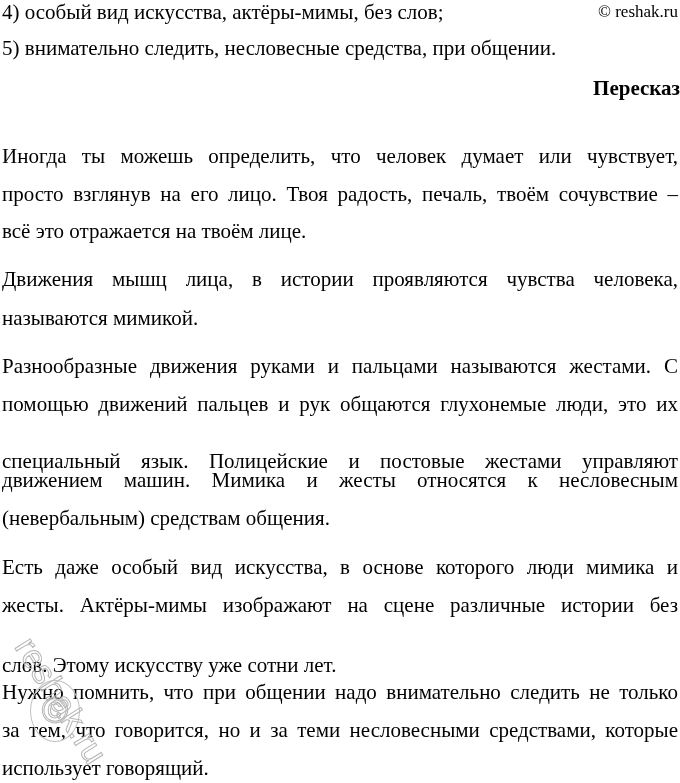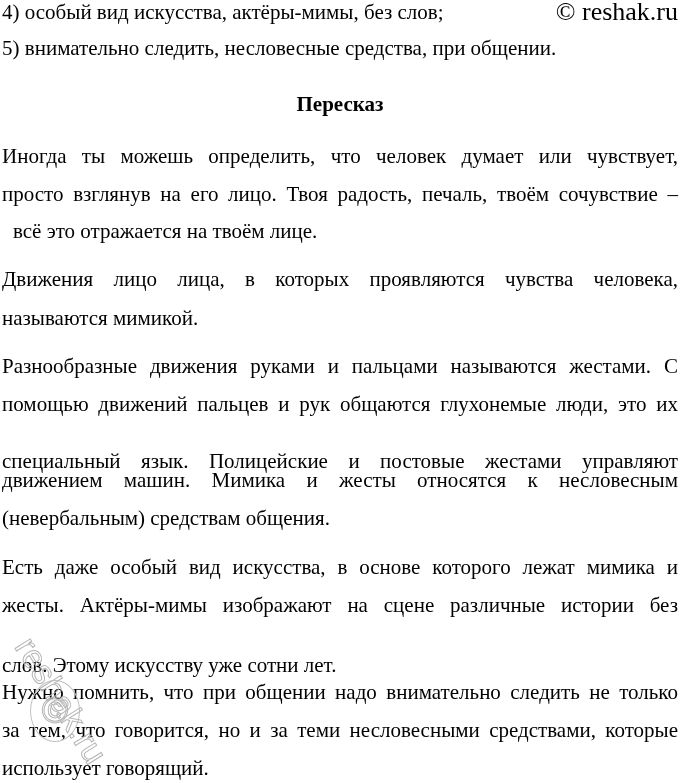--- a/index.html
+++ b/index.html
@@ -29,21 +29,21 @@
       line-height: 24px;
       text-align: justify;
       text-align-last: justify;
       white-space: nowrap;
     }
     .copyright {
       position: absolute;
       right: 2px;
       top: 0;
       line-height: 24px;
-      font-size: 26px;
+      font-size: 17px;
     }
     .title {
       position: absolute;
       left: 0;
       width: 680px;
       text-align: center;
       font-weight: bold;
       line-height: 24px;
     }
     .wm {
@@ -76,43 +76,43 @@
       font-size: 36px;
     }
   </style>
 </head>
 <body>
 
 <div class="line" style="top:0px;">4) особый вид искусства, актёры-мимы, без слов;</div>
 <div class="copyright">© reshak.ru</div>
 <div class="line" style="top:36px;">5) внимательно следить, несловесные средства, при общении.</div>
 
-<div class="title" style="top:92px;">Пересказ</div>
+<div class="title" style="top:76px;text-align:right;">Пересказ</div>
 
 <div>
   <div class="justify" style="top:144px;">Иногда ты можешь определить, что человек думает или чувствует,</div>
   <div class="justify" style="top:182px;">просто взглянув на его лицо. Твоя радость, печаль, твоём сочувствие –</div>
-  <div class="line" style="top:219px;margin-left:11px;">всё это отражается на твоём лице.</div>
+  <div class="line" style="top:219px;">всё это отражается на твоём лице.</div>
 </div>
 
 <div>
-  <div class="justify" style="top:267px;">Движения лицо лица, в которых проявляются чувства человека,</div>
+  <div class="justify" style="top:267px;">Движения мышц лица, в истории проявляются чувства человека,</div>
   <div class="line" style="top:306px;">называются мимикой.</div>
 </div>
 
 <div>
   <div class="justify" style="top:354px;">Разнообразные движения руками и пальцами называются жестами. С</div>
   <div class="justify" style="top:392px;">помощью движений пальцев и рук общаются глухонемые люди, это их</div>
   <div class="justify" style="top:430px;margin-top:19px;">специальный язык. Полицейские и постовые жестами управляют</div>
   <div class="justify" style="top:468px;">движением машин. Мимика и жесты относятся к несловесным</div>
   <div class="line" style="top:506px;">(невербальным) средствам общения.</div>
 </div>
 
 <div>
-  <div class="justify" style="top:555px;">Есть даже особый вид искусства, в основе которого лежат мимика и</div>
+  <div class="justify" style="top:555px;">Есть даже особый вид искусства, в основе которого люди мимика и</div>
   <div class="justify" style="top:593px;">жесты. Актёры-мимы изображают на сцене различные истории без</div>
   <div class="line" style="top:653px;">слов. Этому искусству уже сотни лет.</div>
 </div>
 
 <div>
   <div class="justify" style="top:680px;">Нужно помнить, что при общении надо внимательно следить не только</div>
   <div class="justify" style="top:718px;">за тем, что говорится, но и за теми несловесными средствами, которые</div>
   <div class="line" style="top:756px;">использует говорящий.</div>
 </div>
 

